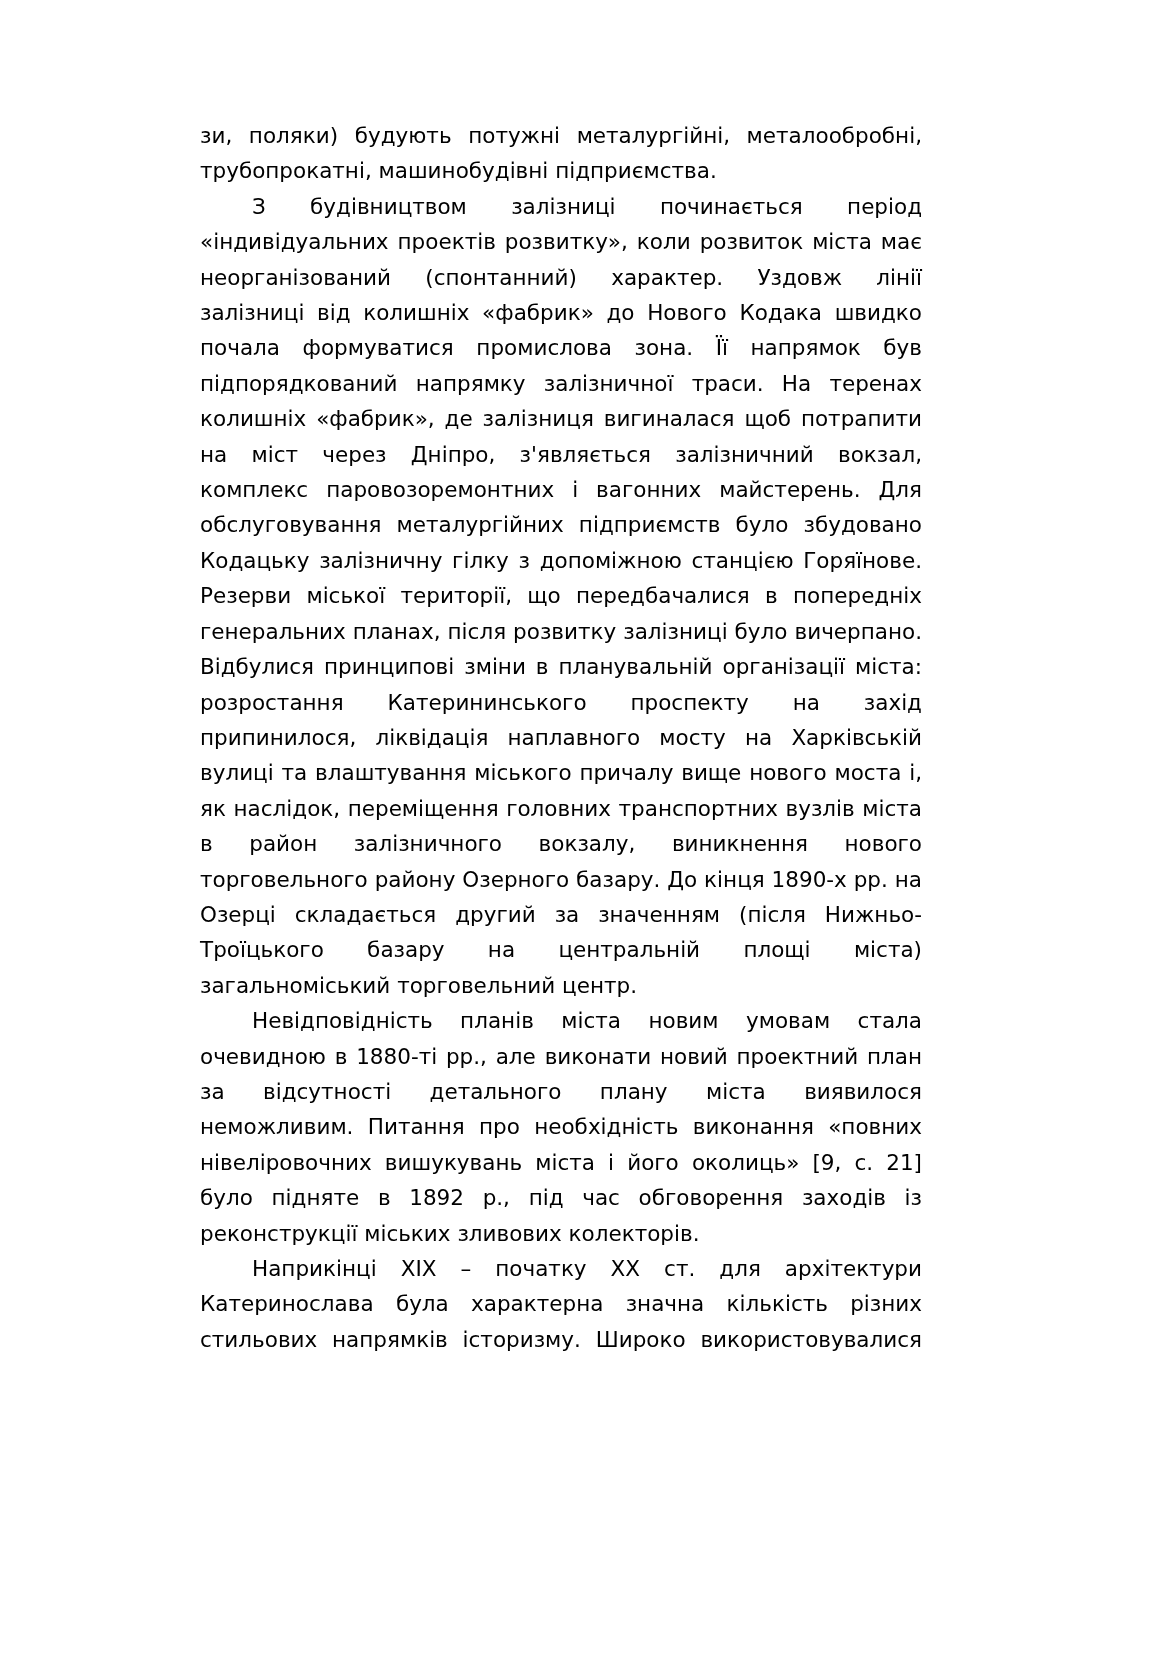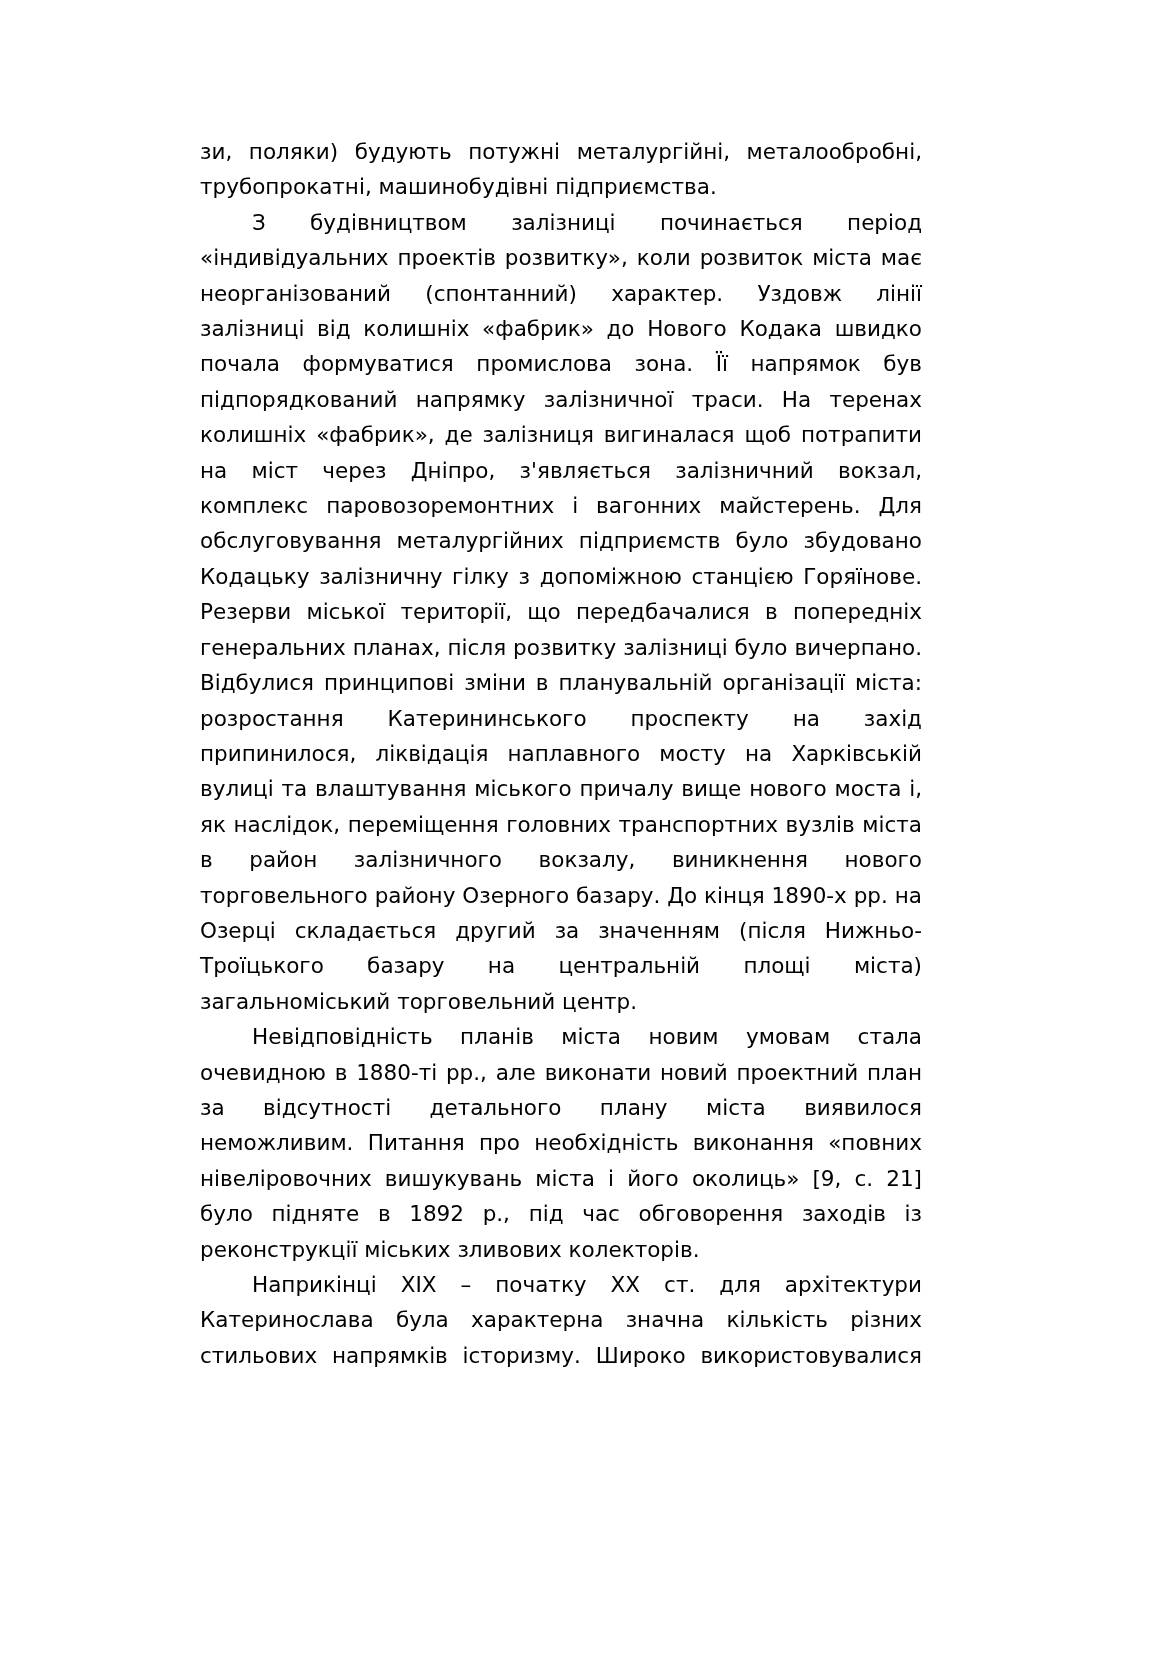--- a/index.html
+++ b/index.html
@@ -5,21 +5,21 @@
   html, body {
     margin: 0;
     padding: 0;
     background: #ffffff;
   }
   .page {
     position: relative;
     width: 1170px;
     height: 1363px;
     background: #ffffff;
-    margin: 16px auto;
+    margin: 0 auto;
     overflow: hidden;
   }
   .text-column {
     position: absolute;
     left: 200px;
     top: 118px;
     width: 722px;
   }
   p.para {
     margin: 0;

